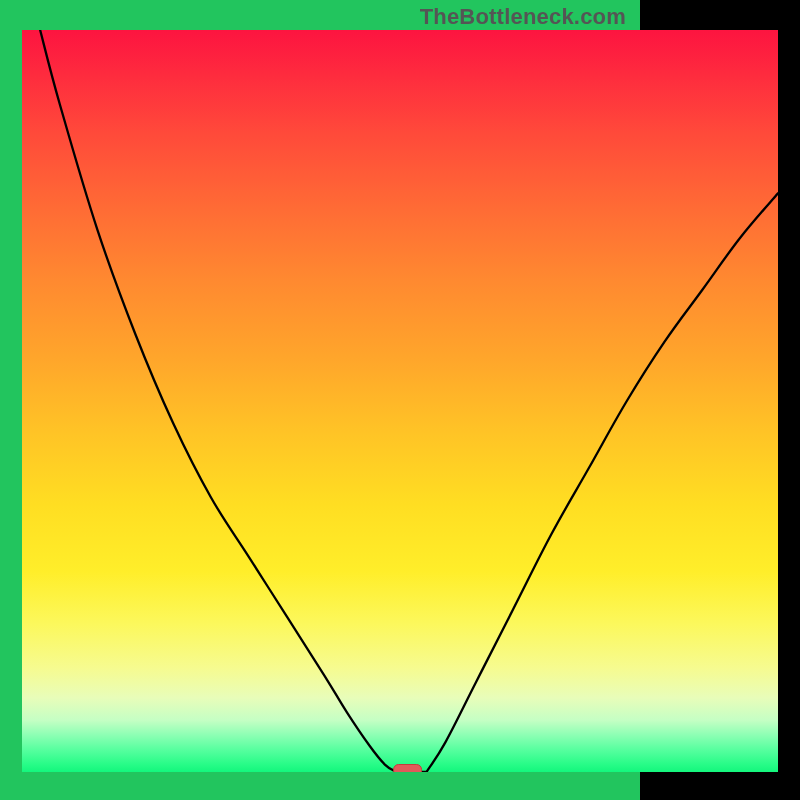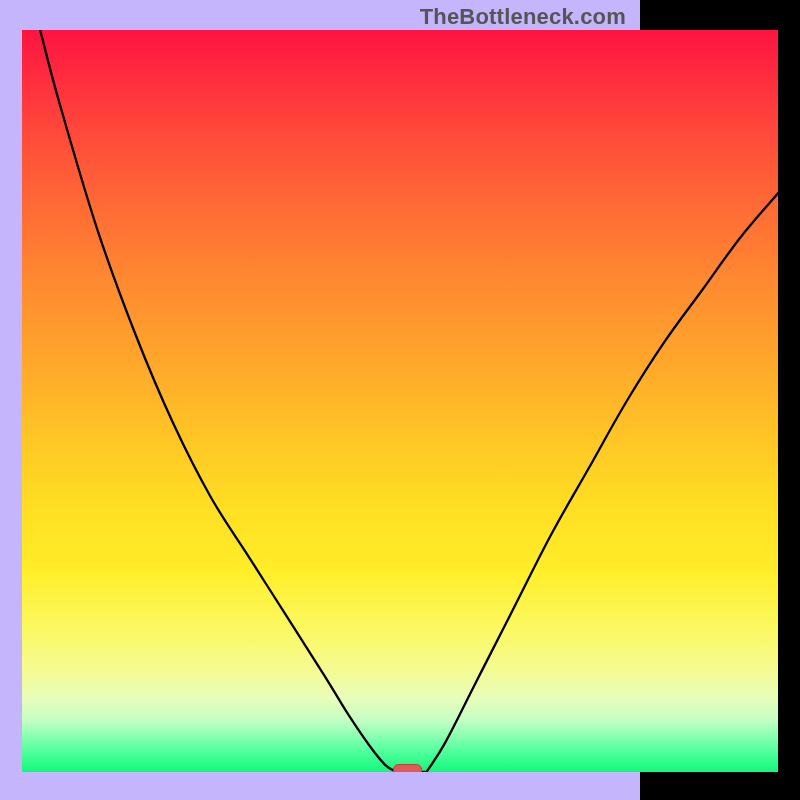--- a/index.html
+++ b/index.html
@@ -8,21 +8,21 @@
     background: #000;
     width: 800px;
     height: 800px;
     overflow: hidden;
     font-family: Arial, Helvetica, sans-serif;
   }
   .frame {
     position: relative;
     width: 640px;
     height: 800px;
-    background: #c4b5fd;
+    background: #22c55e;
   }
   .watermark {
     position: absolute;
     top: 4px;
     right: 14px;
     color: #555;
     font-size: 22px;
     font-weight: 600;
     letter-spacing: 0.2px;
     z-index: 5;

